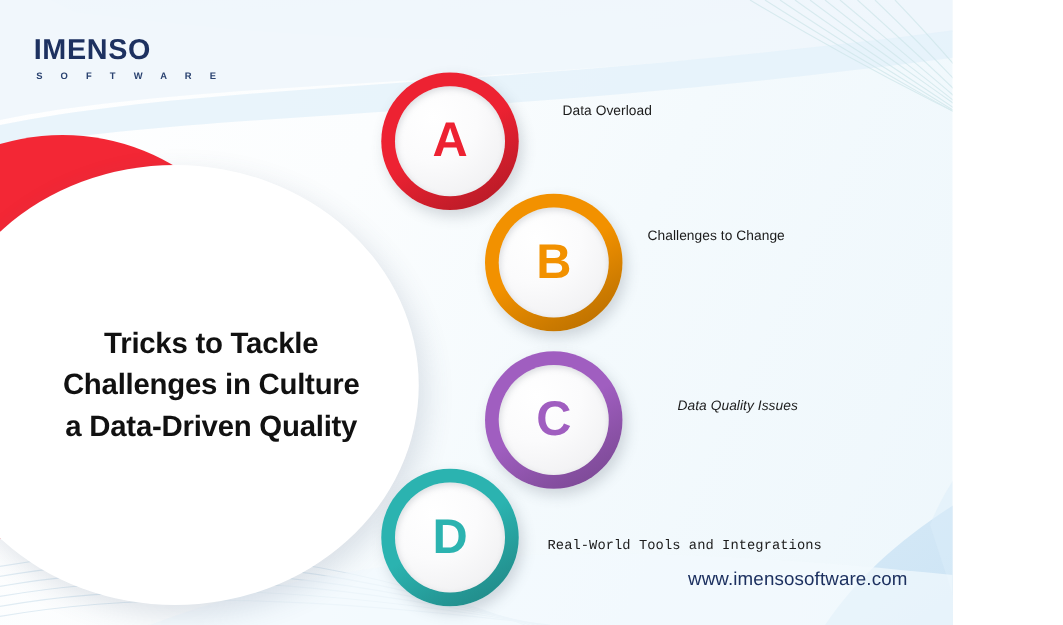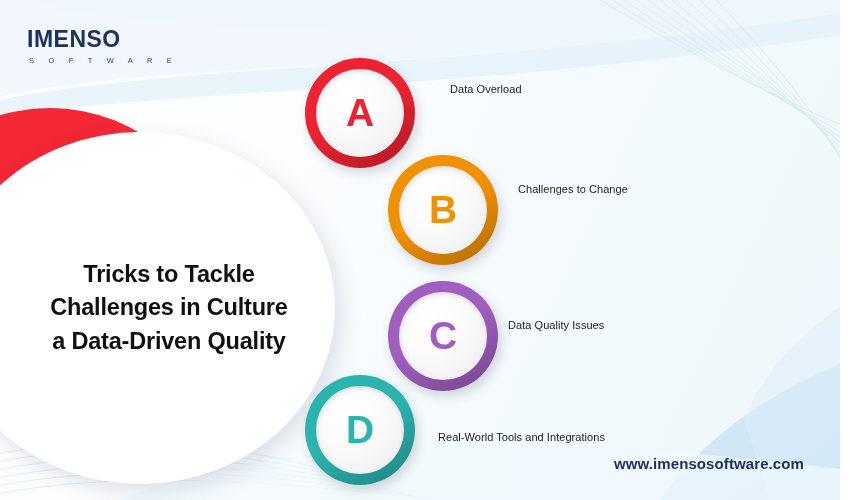--- a/index.html
+++ b/index.html
@@ -6,21 +6,21 @@
     margin: 0;
     padding: 0;
     background: #ffffff;
   }
   body {
     font-family: "Liberation Sans", sans-serif;
   }
 
   #canvas {
     position: relative;
-    width: 840px;
+    width: 762px;
     height: 500px;
     overflow: hidden;
     background: linear-gradient(115deg, #ffffff 0%, #fbfdfe 35%, #f4fafd 60%, #eef7fc 100%);
   }
 
   
   .bg-layer {
     position: absolute;
     left: 0; top: 0;
     width: 850px; height: 500px;
@@ -81,21 +81,21 @@
   .logo-main {
     font-size: 23px;
     font-weight: bold;
     letter-spacing: 0.5px;
     line-height: 1;
     color: #1d3160;
   }
   .logo-sub {
     font-size: 7.5px;
     letter-spacing: 6.2px;
-    font-weight: normal;
+    font-weight: bold;
     color: #2a4270;
     margin-top: 5px;
     margin-left: 2px;
   }
 
   
   .badge {
     position: absolute;
     width: 110px;
     height: 110px;
@@ -137,21 +137,20 @@
 
   
   .website {
     position: absolute;
     right: 36px;
     top: 455px;
     font-size: 15px;
     color: #1d3160;
     white-space: nowrap;
     letter-spacing: 0.1px;
-    font-weight: bold;
   }
 </style>
 </head>
 <body>
 
 <div id="canvas">
 
   <svg class="bg-layer" viewBox="0 0 850 500" preserveAspectRatio="none">
     <defs>
       <linearGradient id="paleBand" x1="0" y1="0" x2="1" y2="1">
@@ -238,19 +237,19 @@
     <div class="ring" style="background: linear-gradient(150deg, rgb(160, 94, 192) 0%, rgb(160, 94, 192) 48%, rgb(134, 79, 161) 78%, rgb(118, 70, 142) 100%); box-shadow: rgba(70, 80, 95, 0.22) 3px 5px 11px;"></div>
     <div class="inner">
       <span class="letter" style="color: rgb(160, 94, 192);">C</span>
     </div>
   </div>
 
   <div class="item-label" style="left:450px; top:83px;">Data Overload</div>
 
   <div class="item-label" style="left:518px; top:183px;">Challenges to Change</div>
 
-  <div class="item-label" style="left:508px; top:319px;">Data Quality Issues</div>
-
-  <div class="item-label" style="left:438px; top:431px;">Real-World Tools and Integrations</div>
+  <div class="item-label" style="left:542px; top:319px;font-style:italic;">Data Quality Issues</div>
+
+  <div class="item-label" style="left:438px; top:431px;font-family:Liberation Mono, monospace;">Real-World Tools and Integrations</div>
 
   <div class="website">www.imensosoftware.com</div>
 
 </div>
 
 </body></html>

